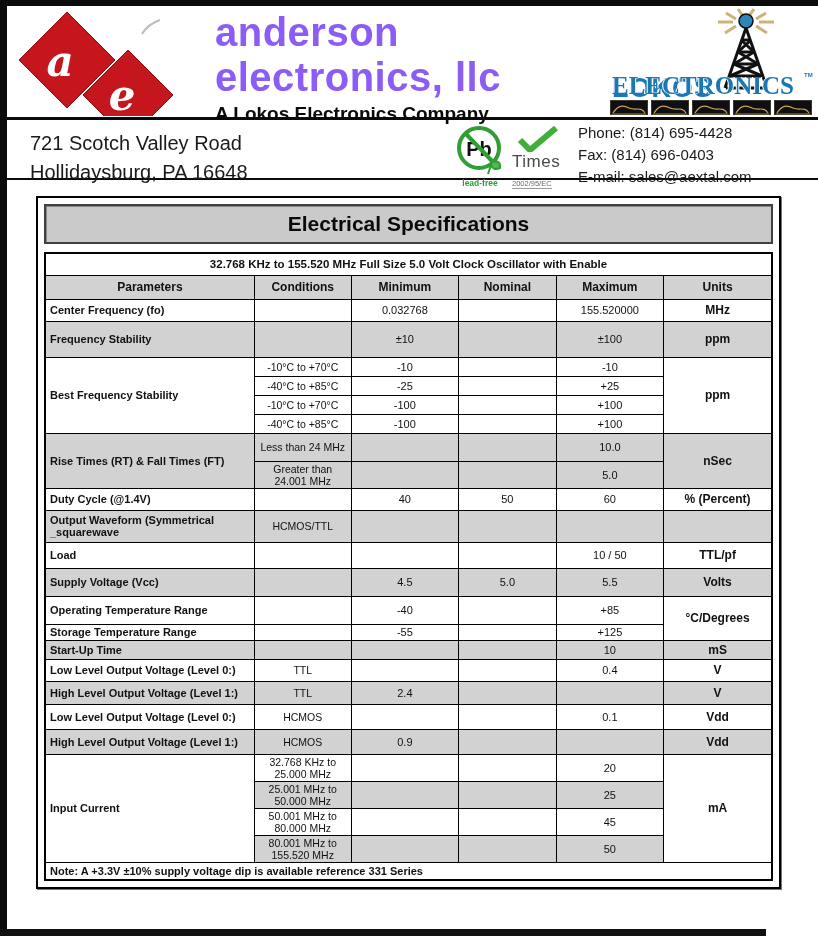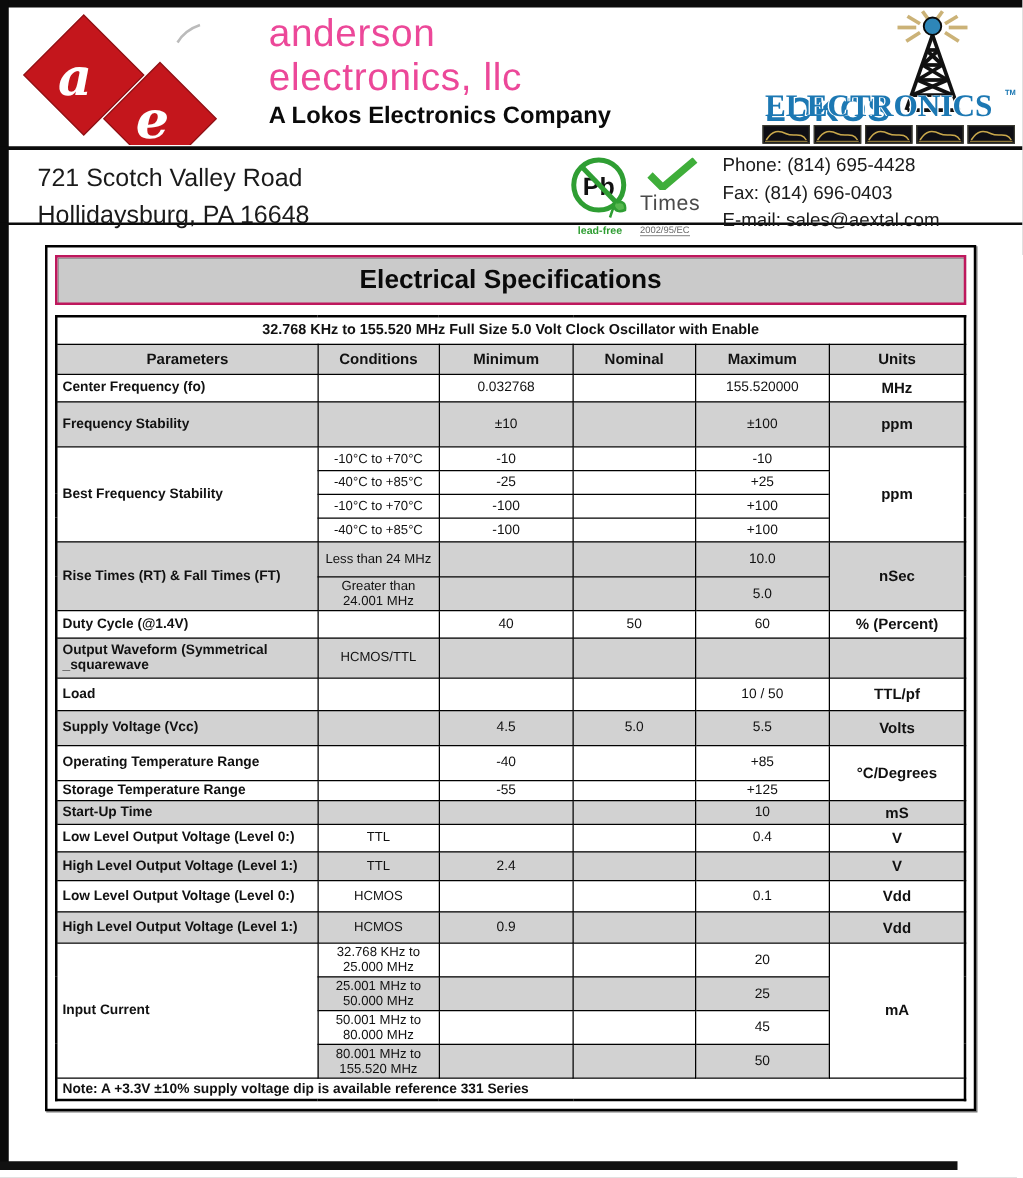--- a/index.html
+++ b/index.html
@@ -11,21 +11,21 @@
   
   .bar-top    { position:absolute; left:0; top:0; width:818px; height:6px; background:#0b0b0b; }
   .bar-left   { position:absolute; left:0; top:0; width:7px; height:936px; background:#0b0b0b; }
   .bar-bottom { position:absolute; left:0; top:929px; width:766px; height:7px; background:#111; }
   .divider1   { position:absolute; left:0; top:117px; width:818px; height:3px; background:#0b0b0b; }
   .divider2   { position:absolute; left:0; top:178px; width:818px; height:2px; background:#0b0b0b; }
 
   
   .ae-logo { position:absolute; left:10px; top:8px; width:165px; height:108px; }
   .company { position:absolute; left:215px; top:10px; line-height:1.12; }
-  .company .name { font-size:31px; font-weight:normal; letter-spacing:0.5px; color:#ec4899; }
+  .company .name { font-size:40px; font-weight:bold; letter-spacing:0.5px; color:#8b5cf6; }
   .company .tagline { font-size:19px; font-weight:bold; margin-top:3px; color:#0a0a0a; }
 
   .lokos { position:absolute; left:588px; top:8px; width:228px; height:108px; }
   .lokos svg.tower { position:absolute; left:0; top:0; }
   .lokos .l1 { position:absolute; left:24px; top:38px; font-size:27px; font-weight:bold; color:#1c78b3; letter-spacing:1px; text-shadow:1px 0 #fff,-1px 0 #fff;margin-top:27px; }
   .lokos .l2 { position:absolute; left:24px; top:64px; font-size:25px; font-weight:bold; color:#1c78b3; letter-spacing:0px; text-shadow:1px 0 #fff,-1px 0 #fff;font-family:Liberation Serif, serif; }
   .lokos .tm { position:absolute; left:216px; top:64px; font-size:6px; font-weight:bold; color:#1c78b3; }
   .lokos .tiles { position:absolute; left:22px; top:92px; display:flex; gap:3px; }
   .lokos .tile { width:38px; height:15px; background:#0e0e14; border:1px solid #3a3a30; }
 
@@ -33,21 +33,21 @@
   .address { position:absolute; left:30px; top:129px; font-size:20px; line-height:1.45; color:#1a1a1a; }
   .leadfree { position:absolute; left:453px; top:124px; width:54px; text-align:center; }
   .leadfree .lbl { font-size:8.5px; font-weight:bold; color:#2f9e33; margin-top:-2px; }
   .rohs { position:absolute; left:512px; top:126px; width:62px; }
   .rohs .lbl { font-size:17px; color:#4a4a4a; letter-spacing:0.5px; margin-top:-4px; }
   .rohs .dir { font-size:7.5px; color:#6a6a6a; border-bottom:1px solid #999; display:inline-block; }
   .contact { position:absolute; left:578px; top:122px; font-size:15px; line-height:1.45; color:#1a1a1a; }
 
   
   .spec-box { position:absolute; left:36px; top:196px; width:745px; border:2px solid #000; background:#fff; padding:6px 6px 6px 6px; box-shadow:1px 1px 0 #777; }
-  .spec-title { border:2px solid #be185d; background:#cacaca; height:40px; line-height:36px; text-align:center; font-size:21px; font-weight:bold; color:#0a0a0a; margin-bottom:8px; box-shadow:1px 1px 0 #888 inset; }
+  .spec-title { border:2px solid #404040; background:#cacaca; height:40px; line-height:36px; text-align:center; font-size:21px; font-weight:bold; color:#0a0a0a; margin-bottom:8px; box-shadow:1px 1px 0 #888 inset; }
   table.spec { width:100%; border-collapse:collapse; border:2px solid #000; }
   table.spec td { border:1px solid #000; padding:1px 4px; vertical-align:middle; white-space:pre-line; }
   td.subtitle { text-align:center; font-weight:bold; font-size:11.5px; }
   td.head { text-align:center; font-weight:bold; font-size:12px; }
   td.param { text-align:left; font-weight:bold; font-size:11px; padding-left:6px; }
   td.cond { text-align:center; font-size:10.5px; }
   td.val { text-align:center; font-size:11px; }
   td.unit { text-align:center; font-weight:bold; font-size:12px; }
   td.note { text-align:left; font-weight:bold; font-size:11px; padding-left:8px; }
   td.sh { background:#d2d2d2; }

